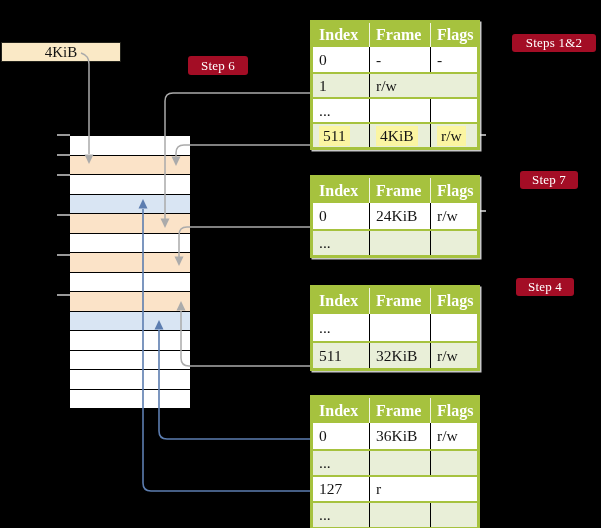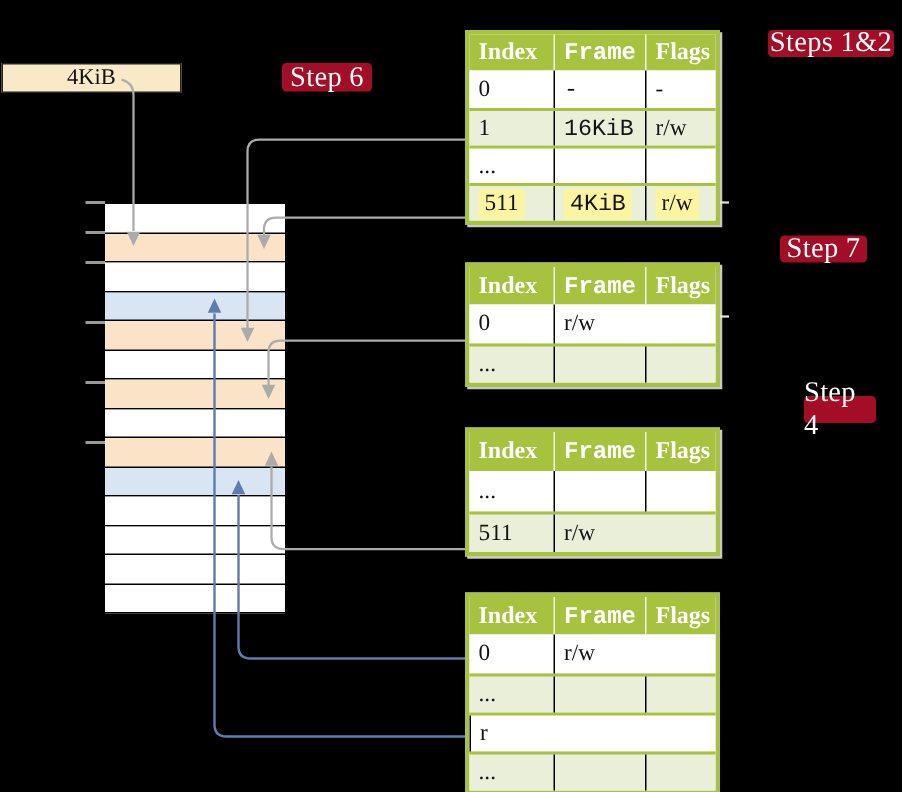--- a/index.html
+++ b/index.html
@@ -11,26 +11,26 @@
   .lb{fill:none;stroke:var(--arrow_blue);stroke-width:1.6px;}
   .ab{fill:var(--arrow_blue);stroke:none;}
   .tick{stroke:#9a9a9a;stroke-width:2px;}
   .stub{stroke:#dedede;stroke-width:1.5px;}
 
   .wheat-box{position:absolute;left:1px;top:42px;width:118px;height:18px;z-index:1;
              background:var(--frame_box_wheat);border:1px solid #23231c;
              display:flex;align-items:center;justify-content:center;
              font-size:15px;color:#111;}
   .step-label{position:absolute;z-index:3;background:var(--label_crimson);color:var(--label_text);
-              font-size:19px;display:flex;align-items:center;justify-content:center;
-              border-radius:3px;letter-spacing:.2px;}
+              font-size:13px;display:flex;align-items:center;justify-content:center;
+              border-radius:3px;letter-spacing:.2px;margin-top:14px;}
   .step0{left:188px;top:42px;width:60px;height:19px;}
   .steps12{left:512px;top:20px;width:84px;height:18px;}
   .step3{left:520px;top:157px;width:58px;height:18px;}
-  .step4{left:536px;top:264px;width:48px;height:18px;}
+  .step4{left:516px;top:264px;width:58px;height:18px;}
 
   .memory{position:absolute;left:70px;top:135px;width:120px;z-index:1;border-top:1.5px solid #000;}
   .mrow{height:18.5px;border-bottom:1.5px solid #000;}
   .mrow.white{background:var(--row_white);}
   .mrow.orange{background:var(--memory_orange);}
   .mrow.blue{background:var(--memory_blue);}
 
   .pt{position:absolute;left:310px;width:170px;z-index:3;box-sizing:border-box;
       border:3px solid var(--header_green);background:var(--row_white);
       box-shadow:1.5px 1.5px 0 rgba(235,235,235,.85);}
@@ -38,21 +38,21 @@
   .thead{display:flex;background:var(--header_green);box-sizing:border-box;}
   .trow{display:flex;box-sizing:border-box;background:var(--row_white);}
   .trow + .trow{border-top:2px solid var(--header_green);}
   .trow.shaded{background:var(--row_light_green);}
   .pt1 .thead{height:24px;} .pt1 .trow{height:25px;}
   .pt2 .thead{height:25px;} .pt2 .trow{height:26px;}
   .pt3 .thead{height:26px;} .pt3 .trow{height:27px;}
   .pt4 .thead{height:25px;} .pt4 .trow{height:26px;}
   .tcell{box-sizing:border-box;padding-left:6px;display:flex;align-items:center;
          font-size:15.5px;color:var(--cell_text);overflow:hidden;white-space:nowrap;}
-  .c0{width:56px;} .c1{width:61px;font-family:Liberation Mono, monospace;} .c2{flex:1;}
+  .c0{width:56px;} .c1{width:61px;} .c2{flex:1;}
   .trow .c1,.trow .c2{border-left:1.5px solid #000;}
   .thead .tcell{color:#fff;font-weight:bold;font-size:16px;}
   .thead .c1,.thead .c2{border-left:1px solid rgba(255,255,255,.85);}
   .hl{background:var(--highlight_yellow);padding:1px 4px;}
 </style>
 </head>
 <body>
 
 <div class="canvas">
 
@@ -130,23 +130,20 @@
           <span>-</span>
         </div>
         <div class="tcell c2">
           <span>-</span>
         </div>
       </div>
       <div class="trow shaded">
         <div class="tcell c0">
           <span>1</span>
         </div>
-        <div class="tcell c1">
-          <span>16KiB</span>
-        </div>
         <div class="tcell c2">
           <span>r/w</span>
         </div>
       </div>
       <div class="trow">
         <div class="tcell c0">
           <span>...</span>
         </div>
         <div class="tcell c1"></div>
         <div class="tcell c2"></div>
@@ -166,20 +163,23 @@
   <div class="pt pt2" id="pt1">
       <div class="thead">
         <div class="tcell c0">Index</div>
         <div class="tcell c1">Frame</div>
         <div class="tcell c2">Flags</div>
       </div>
       <div class="trow">
         <div class="tcell c0">
           <span>0</span>
         </div>
+        <div class="tcell c1">
+          <span>24KiB</span>
+        </div>
         <div class="tcell c2">
           <span>r/w</span>
         </div>
       </div>
       <div class="trow shaded">
         <div class="tcell c0">
           <span>...</span>
         </div>
         <div class="tcell c1"></div>
         <div class="tcell c2"></div>
@@ -195,47 +195,56 @@
         <div class="tcell c0">
           <span>...</span>
         </div>
         <div class="tcell c1"></div>
         <div class="tcell c2"></div>
       </div>
       <div class="trow shaded">
         <div class="tcell c0">
           <span>511</span>
         </div>
+        <div class="tcell c1">
+          <span>32KiB</span>
+        </div>
         <div class="tcell c2">
           <span>r/w</span>
         </div>
       </div>
     </div>
   <div class="pt pt4" id="pt3">
       <div class="thead">
         <div class="tcell c0">Index</div>
         <div class="tcell c1">Frame</div>
         <div class="tcell c2">Flags</div>
       </div>
       <div class="trow">
         <div class="tcell c0">
           <span>0</span>
         </div>
-        <div class="tcell c2">
-          <span>r/w</span>
-        </div>
-      </div>
-      <div class="trow shaded">
-        <div class="tcell c0">
-          <span>...</span>
-        </div>
-        <div class="tcell c1"></div>
-        <div class="tcell c2"></div>
-      </div>
-      <div class="trow">
+        <div class="tcell c1">
+          <span>36KiB</span>
+        </div>
+        <div class="tcell c2">
+          <span>r/w</span>
+        </div>
+      </div>
+      <div class="trow shaded">
+        <div class="tcell c0">
+          <span>...</span>
+        </div>
+        <div class="tcell c1"></div>
+        <div class="tcell c2"></div>
+      </div>
+      <div class="trow">
+        <div class="tcell c0">
+          <span>127</span>
+        </div>
         <div class="tcell c2">
           <span>r</span>
         </div>
       </div>
       <div class="trow shaded">
         <div class="tcell c0">
           <span>...</span>
         </div>
         <div class="tcell c1"></div>
         <div class="tcell c2"></div>

